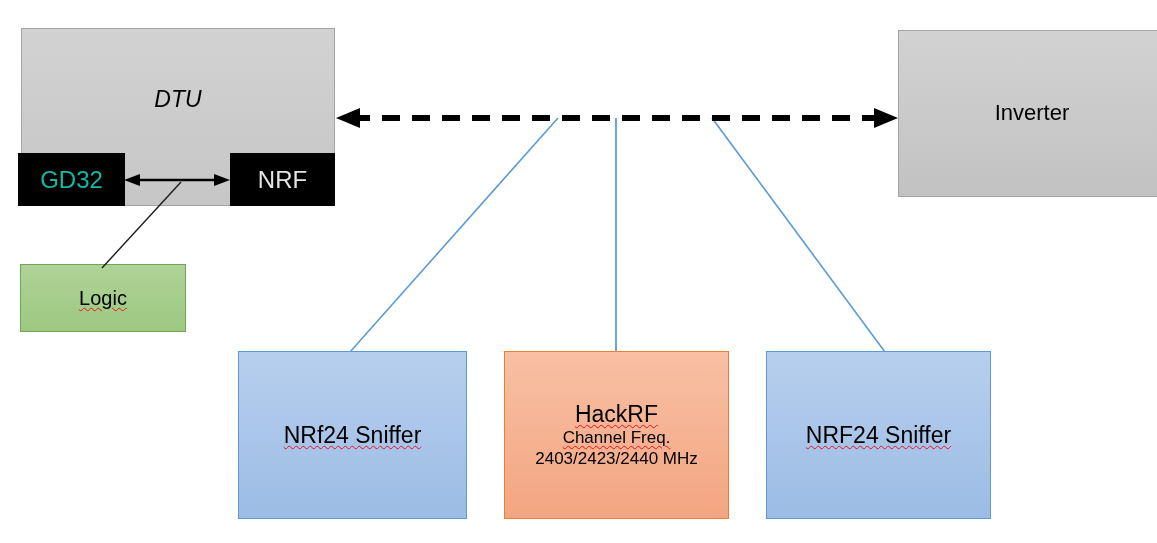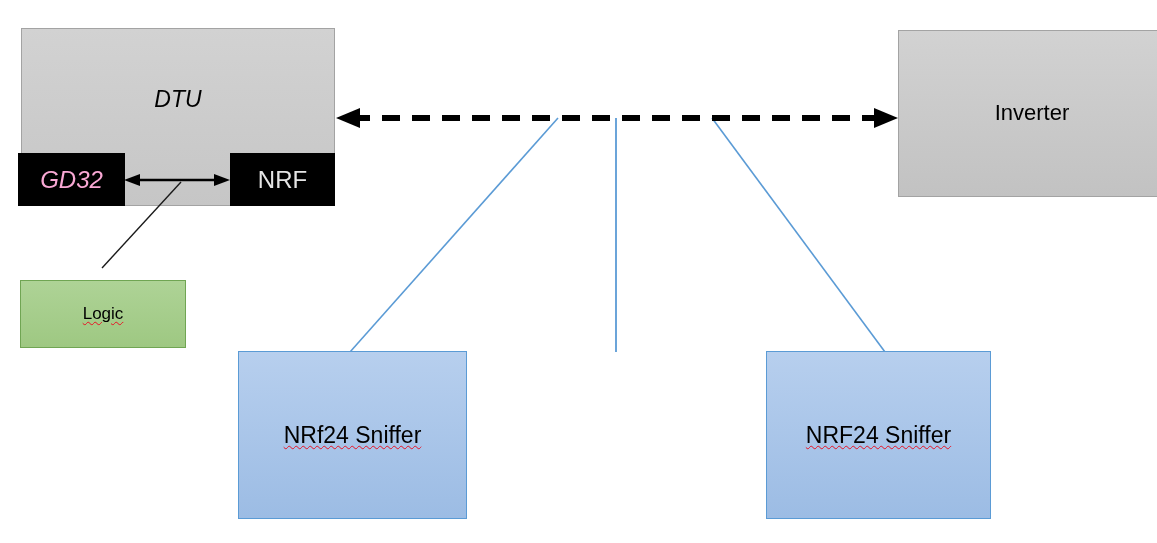--- a/index.html
+++ b/index.html
@@ -45,37 +45,36 @@
   .sp-underline {
     text-decoration: underline;
     text-decoration-color: #e81123;
     text-decoration-style: wavy;
     text-decoration-thickness: 1px;
     text-underline-offset: 2px;
   }
   #gd32-box {
     left: 18px; top: 153px; width: 107px; height: 53px;
     background: #000000;
-    color: #f9a8d4;
+    color: #14b8a6;
     font-size: 24px;
     z-index: 4;
-    font-style: italic;
   }
   #nrf-box {
     left: 230px; top: 153px; width: 105px; height: 53px;
     background: #000000;
     color: #e5e5e5;
     font-size: 24px;
     z-index: 4;
   }
   #logic-box {
-    left: 20px; top: 280px; width: 166px; height: 68px;
+    left: 20px; top: 264px; width: 166px; height: 68px;
     background: linear-gradient(180deg,#aed396 0%,#9ec882 100%);
     border: 1px solid #70a553;
-    font-size: 17px;
+    font-size: 20px;
     color: #000;
     z-index: 4;
   }
 
   
   #inverter-box {
     left: 898px; top: 30px; width: 268px; height: 167px;
     background: linear-gradient(180deg,#d2d2d2 0%,#c2c2c2 100%);
     border: 1px solid #a3a3a3;
     font-size: 22px;
@@ -149,20 +148,25 @@
   </div>
 
   <div class="box" id="inverter-box">
     <div>Inverter</div>
   </div>
 
   <div class="box sniffer-box" id="sniffer-left">
     <div class="sniffer-text sp-underline">NRf24 Sniffer</div>
   </div>
 
+  <div class="box" id="hackrf-box">
+    <div id="hackrf-title" class="sp-underline">HackRF</div>
+    <div class="hackrf-sub sp-underline">Channel Freq.</div>
+    <div class="hackrf-sub">2403/2423/2440 MHz</div>
+  </div>
 
   <div class="box sniffer-box" id="sniffer-right">
     <div class="sniffer-text sp-underline">NRF24 Sniffer</div>
   </div>
 
   <svg id="wires" viewBox="0 0 1157 543" xmlns="http://www.w3.org/2000/svg">
 
     <g>
       <line x1="352" y1="118" x2="884" y2="118" stroke="#000000" stroke-width="6" stroke-dasharray="18 12" stroke-linecap="butt"></line>
       <polygon points="336,118 360,108 360,128" fill="#000000"></polygon>

